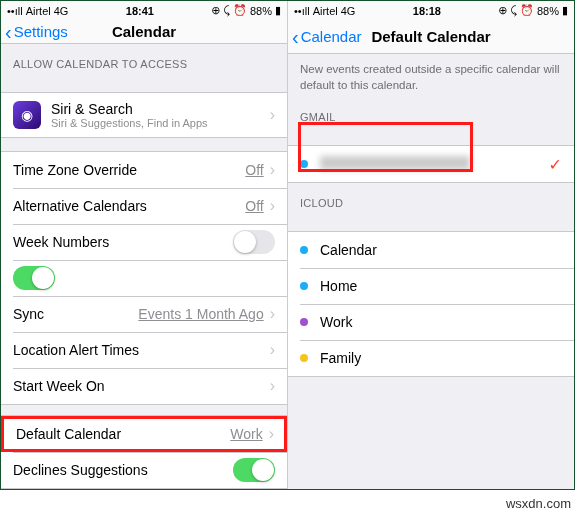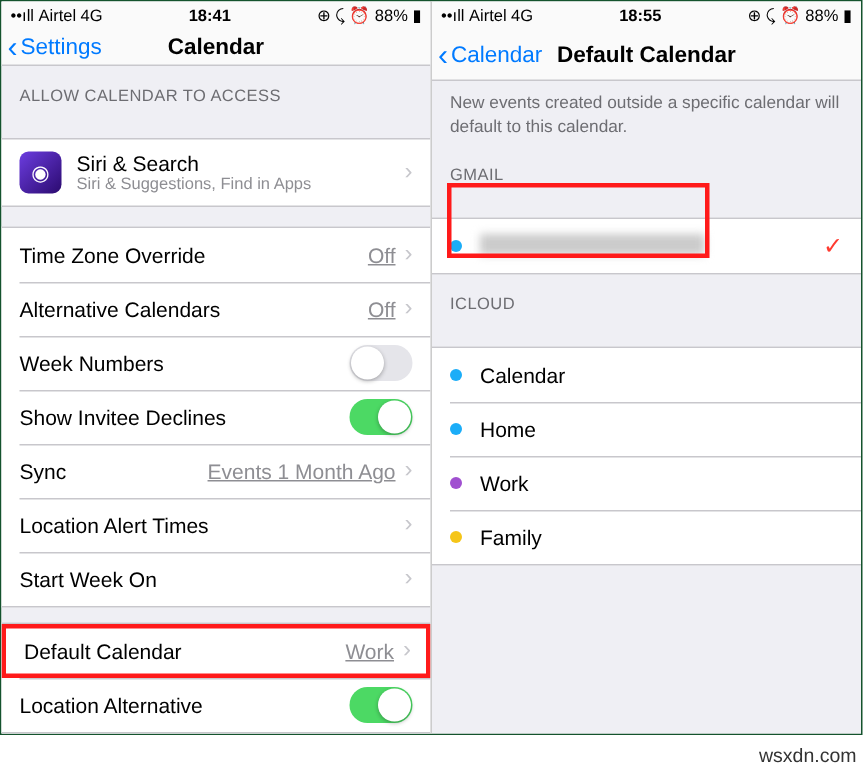--- a/index.html
+++ b/index.html
@@ -86,21 +86,20 @@
         <span class="value">Off</span>
         <span class="disclosure">›</span>
       </div>
       <div class="row">
         <span class="label">Week Numbers</span>
         <div class="toggle off">
             <div class="knob"></div>
           </div>
       </div>
       <div class="row">
-        <span class="label">Show Invitee Declines</span>
         <div class="toggle on">
             <div class="knob"></div>
           </div>
       </div>
       <div class="row">
         <span class="label">Sync</span>
         <span class="value">Events 1 Month Ago</span>
         <span class="disclosure">›</span>
       </div>
       <div class="row">
@@ -114,36 +113,36 @@
     </div>
 
     <div style="height:14px"></div>
     <div class="group">
       <div class="row redbox" style="padding-right:10px">
         <span class="label">Default Calendar</span>
         <span class="value">Work</span>
         <span class="disclosure">›</span>
       </div>
       <div class="row">
-        <span class="label">Location Alternative</span>
+        <span class="label">Declines Suggestions</span>
         <div class="toggle on">
             <div class="knob"></div>
           </div>
       </div>
     </div>
   </div>
 
   <div class="pane">
     <div class="statusbar">
       <div class="sb-left">
         <span>••ıll</span>
         <span>Airtel</span>
         <span>4G</span>
       </div>
-      <div class="sb-center">18:55</div>
+      <div class="sb-center">18:18</div>
       <div class="sb-right">
         <span>⊕ ⤹ ⏰</span>
         <span>88%</span>
         <span>▮</span>
       </div>
     </div>
     <div class="navbar">
       <div class="nav-back">
         <span class="chev">‹</span>
         <span>Calendar</span>

